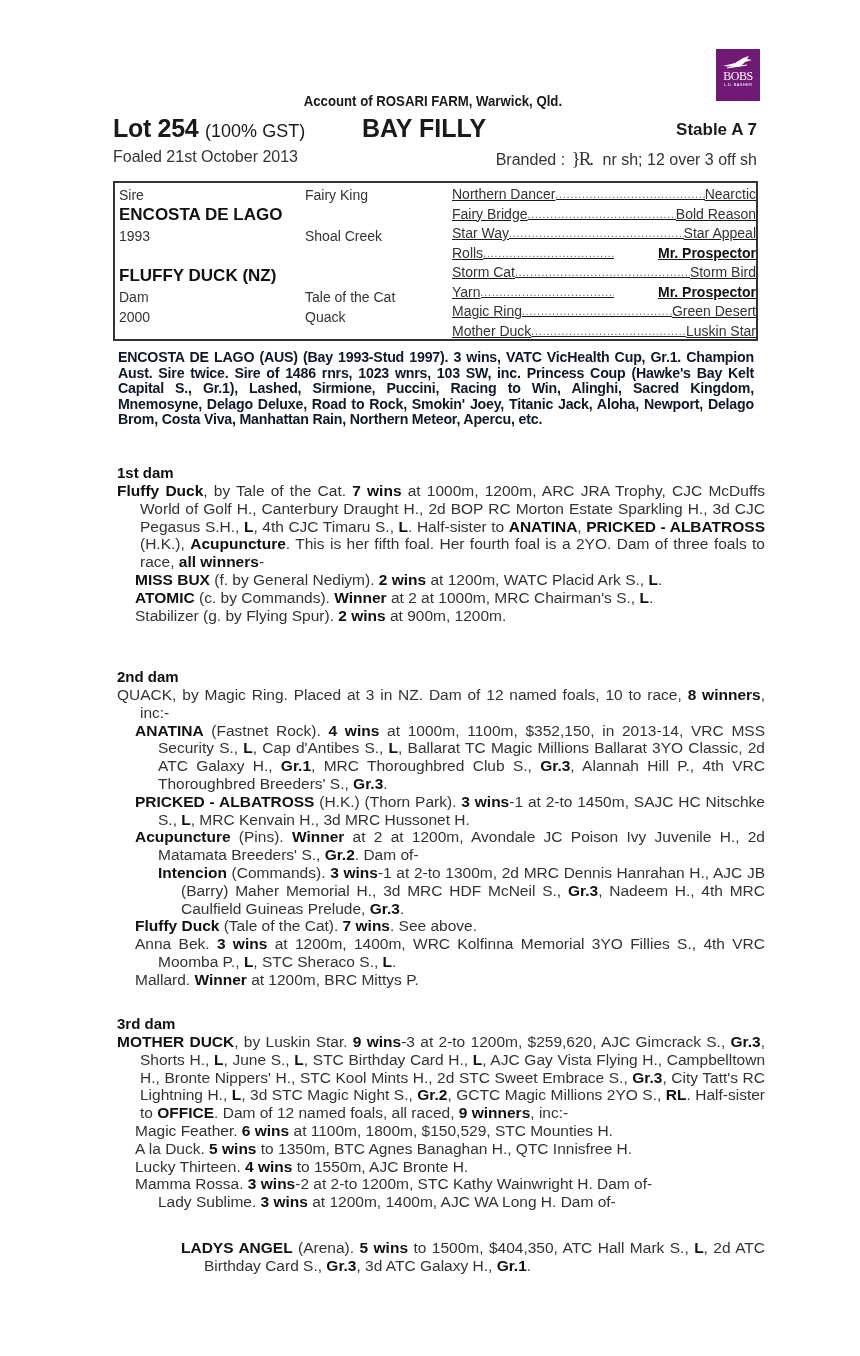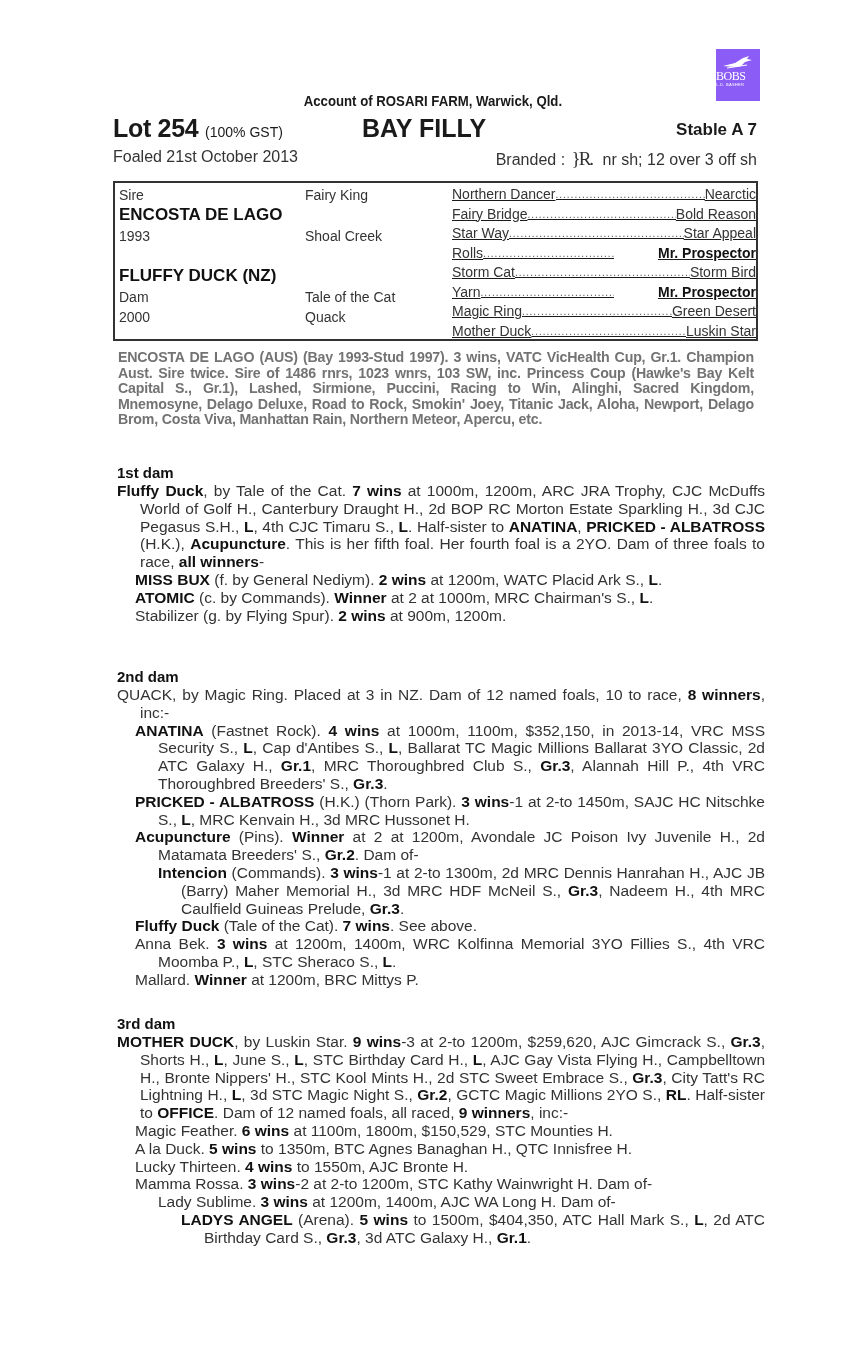--- a/index.html
+++ b/index.html
@@ -1,30 +1,30 @@
 <!DOCTYPE html>
 <html><head>
 <meta charset="utf-8">
 <style>
   html, body { margin: 0; padding: 0; background: #ffffff; }
   body { width: 860px; height: 1356px; position: relative; overflow: hidden; color: #1a1a1a;
          font-family: "Liberation Sans", sans-serif; }
   .page { position: absolute; left: 113px; top: 0; width: 648px; }
 
-  .logo { position: absolute; left: 716px; top: 49px; width: 44px; height: 52px; background: #8b5cf6;
-          color: #fff; text-align: left; }
+  .logo { position: absolute; left: 716px; top: 49px; width: 44px; height: 52px; background: #701a75;
+          color: #fff; text-align: center; }
   .logo .bird { display: block; margin: 6px auto 0; width: 34px; height: 14px; }
   .logo .word { display: block; font-family: "Liberation Serif", serif; font-size: 12px; line-height: 12px; letter-spacing: -0.5px; margin-top: 1px; }
   .logo .sub { display: block; font-size: 4px; line-height: 6px; letter-spacing: 0.3px; }
 
   .account { position: absolute; top: 92px; left: 0; width: 648px; text-align: center;
              font-weight: bold; font-size: 15px; transform: scaleX(0.88); transform-origin: 290px 0; }
   .lot-row { position: absolute; top: 114px; left: 0; width: 648px; height: 30px; }
   .lot { position: absolute; left: 0; top: 0; font-weight: 900; font-size: 25px; letter-spacing: -0.3px; }
-  .gst { font-weight: normal; font-size: 14px; letter-spacing: 0; }
+  .gst { font-weight: normal; font-size: 18px; letter-spacing: 0; }
   .sex { position: absolute; left: 249px; top: 0; font-weight: 900; font-size: 25px; }
   .stable { position: absolute; right: 4px; top: 6px; font-weight: 900; font-size: 17px; }
   .info-row { position: absolute; top: 148px; left: 0; width: 648px; font-size: 16px; color: #333; }
   .foaled { position: absolute; left: 0; top: 0; }
   .branded { position: absolute; right: 4px; top: 0; white-space: nowrap; }
   .brand-mark { display: inline-block; font-family: "Liberation Serif", serif; font-size: 19px; margin: 0 6px 0 2px; letter-spacing: -2px; }
 
   .pedigree { position: absolute; top: 181px; left: 0; width: 645px; height: 160px; border: 2px solid #333; box-sizing: border-box; }
   .ped-left { position: absolute; left: 4px; top: 2px; width: 330px; }
   .ped-left .row { position: relative; height: 20px; font-size: 14px; color: #333; line-height: 20px; }
@@ -33,31 +33,31 @@
   .ped-left .big { font-weight: 900; font-size: 17px; color: #111; }
   .ped-right { position: absolute; left: 337px; top: 2px; width: 304px; text-decoration: underline; }
   .ped-right .row { display: flex; height: 19.5px; line-height: 19.5px; font-size: 14px; color: #333; overflow: hidden; }
   .ped-right .a { white-space: nowrap; }
   .ped-right .dots { flex: 1; overflow: hidden; white-space: nowrap; font-size: 10px; letter-spacing: 1px; color: #555; }
   .ped-right .dots::before { content: "........................................................................................"; }
   .ped-right .b { white-space: nowrap; }
   .ped-right .b.bold { font-weight: 900; color: #111; margin-left: 44px; }
 
   .sire-summary { position: absolute; top: 350px; left: 5px; width: 636px; font-weight: 900; font-size: 14.2px; line-height: 15.5px;
-                  text-align: justify; color: #737373; letter-spacing: -0.2px; }
+                  text-align: justify; color: #0f172a; letter-spacing: -0.2px; }
 
   .section { position: absolute; left: 4px; width: 648px; }
   .section h3 { margin: 0; font-size: 15px; font-weight: 900; line-height: 18px; color: #111; }
   .p { font-size: 15.5px; line-height: 17.8px; color: #333; text-align: justify; }
   .p b { font-weight: 900; color: #111; }
   .lvl0 { padding-left: 23px; text-indent: -23px; }
   .lvl1 { padding-left: 41px; text-indent: -23px; margin-left: 0; }
   .lvl1 { padding-left: calc(18px + 23px); text-indent: -23px; }
   .lvl2 { padding-left: calc(41px + 23px); text-indent: -23px; }
-  .lvl3 { padding-left: calc(64px + 23px); text-indent: -23px; }
+  .lvl3 { padding-left: calc(64px + 23px); text-indent: -23px; margin-top: 28px; }
   .p.last { text-align-last: left; }
 </style>
 </head>
 <body>
 
 <div class="logo">
   <svg class="bird" viewBox="0 0 34 14">
     <path d="M2 11 L14 8 L22 3 L28 1 L26 4 L31 5 L24 7 L20 11 L14 12 Z" fill="#fff"></path>
     <path d="M6 13 L26 10" stroke="#fff" stroke-width="1"></path>
   </svg>

